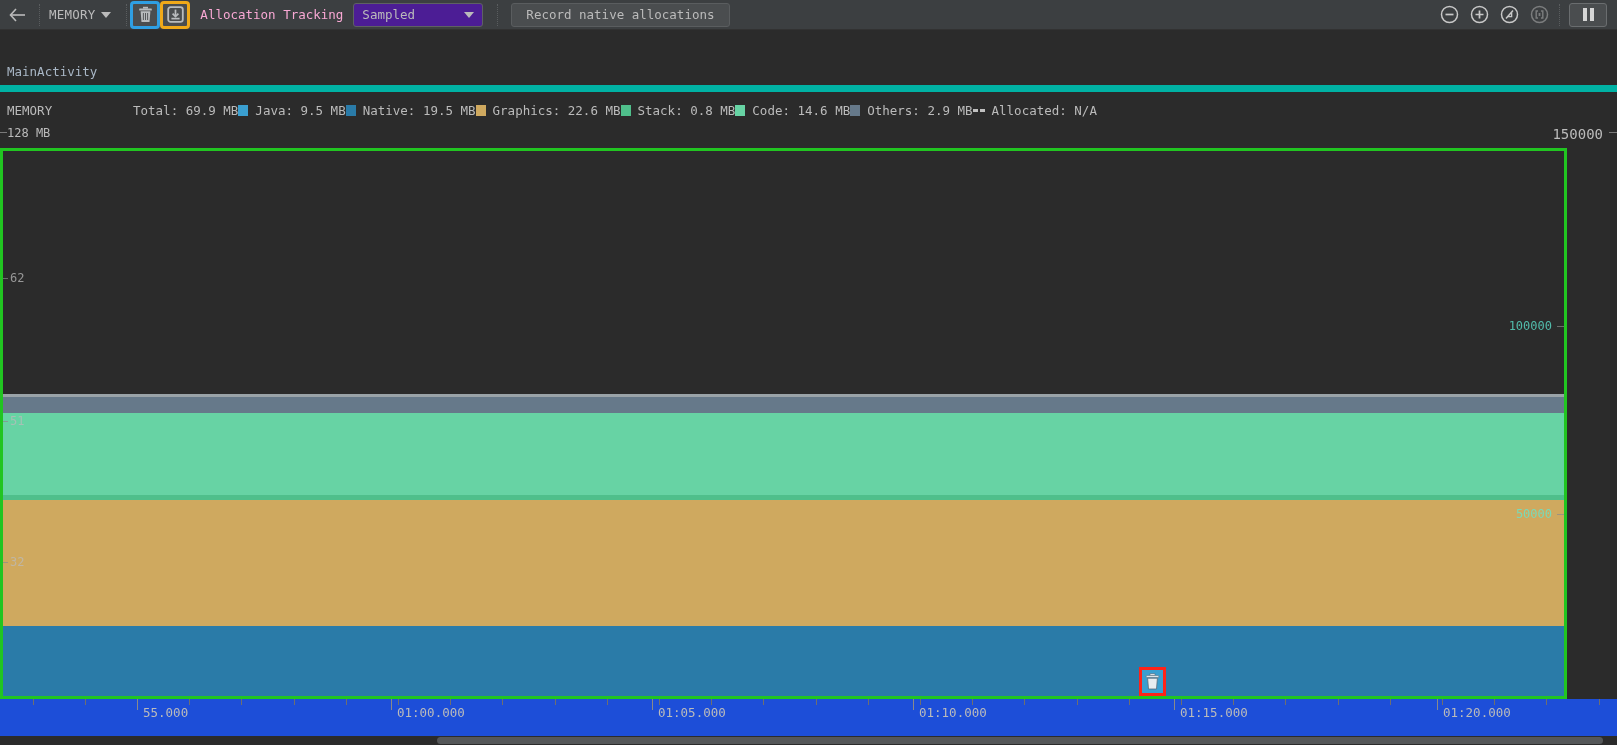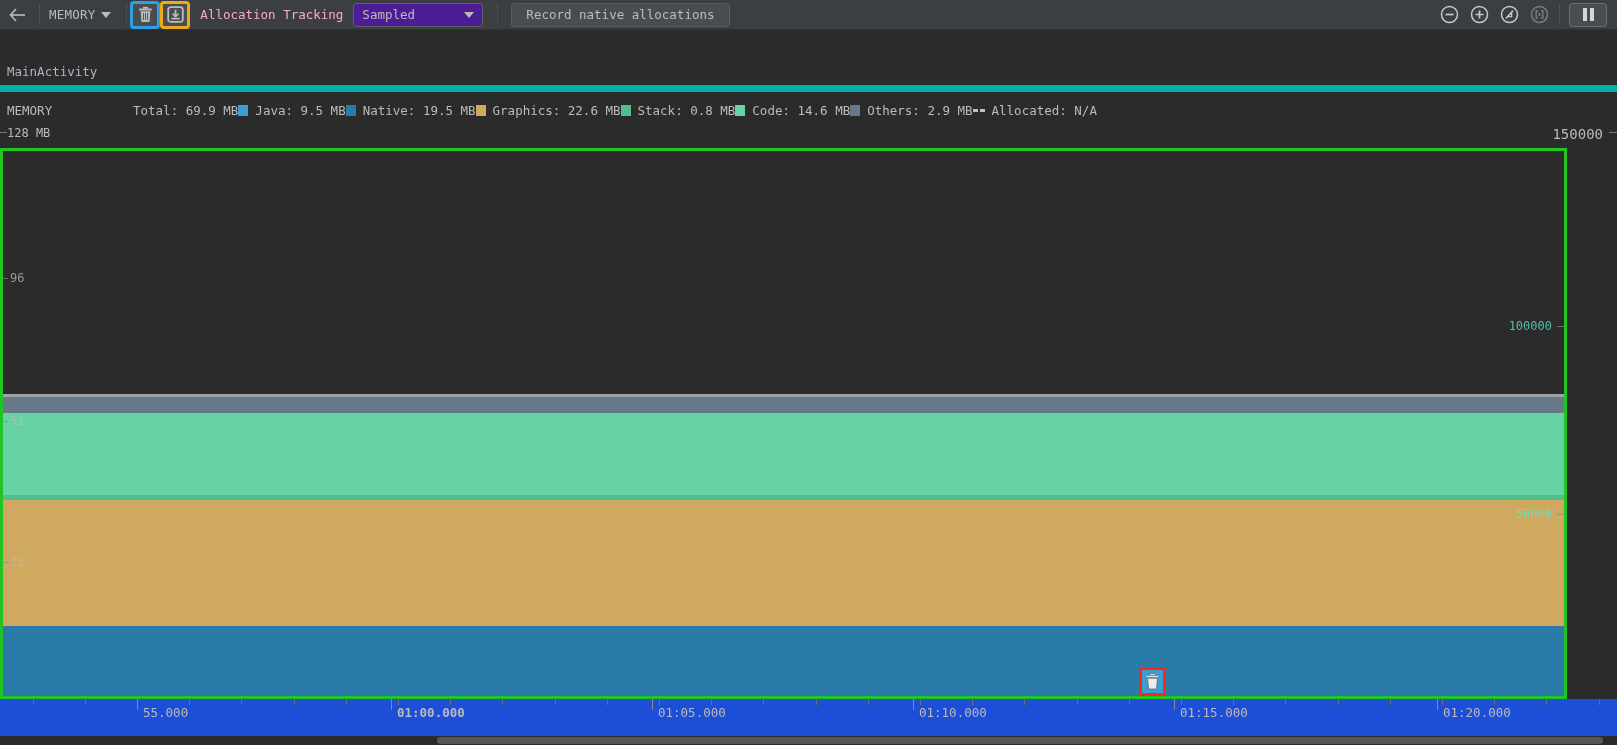--- a/index.html
+++ b/index.html
@@ -358,21 +358,21 @@
 <div id="chart-wrap">
   <div id="chart-plot">
 
   <div class="band" style="top: 243px; height: 3px; background: rgb(154, 163, 168);"></div>
       <div class="band" style="top: 246px; height: 16px; background: rgb(102, 121, 138);"></div>
       <div class="band" style="top: 262px; height: 82px; background: rgb(103, 211, 164);"></div>
       <div class="band" style="top: 344px; height: 5px; background: rgb(79, 191, 139);"></div>
       <div class="band" style="top: 349px; height: 126px; background: rgb(207, 169, 95);"></div>
       <div class="band" style="top: 475px; height: 109px; background: rgb(42, 123, 168);"></div>
       <div class="band" style="top: 584px; background: rgb(58, 159, 208);"></div>
-      <div class="ylab-left" style="top: 120px;">96</div>
+      <div class="ylab-left" style="top: 120px;">62</div>
       <div class="ytick-left" style="top: 127px;"></div>
       <div class="ylab-left" style="top: 263px;">51</div>
       <div class="ytick-left" style="top: 270px;"></div>
       <div class="ylab-left" style="top: 404px;">32</div>
       <div class="ytick-left" style="top: 411px;"></div>
       <div class="ylab-right" style="top: 168px;">100000</div>
       <div class="ytick-right" style="top: 175px;"></div>
       <div class="ylab-right" style="top: 356px;">50000</div>
       <div class="ytick-right" style="top: 363px;"></div>
     </div>
@@ -383,21 +383,21 @@
     <rect x="5" y="0.8" width="5" height="1.8" fill="#e8edf0" stroke="#5a6b78" stroke-width="0.6"></rect>
     <rect x="1.2" y="2.6" width="12.6" height="2" rx="0.4" fill="#e8edf0" stroke="#5a6b78" stroke-width="0.6"></rect>
     <path d="M2.6 5.2 H12.4 L11.5 16 H3.5 Z" fill="#e8edf0" stroke="#5a6b78" stroke-width="0.8"></path>
   </svg>
 </div>
 
 <div id="time-axis">
     <div class="t-tick major" style="left: 137px;"></div>
     <div class="t-lab" style="left: 143px;">55.000</div>
     <div class="t-tick major" style="left: 391px;"></div>
-    <div class="t-lab" style="left: 397px; font-weight: bold;">01:00.000</div>
+    <div class="t-lab" style="left: 397px;">01:00.000</div>
     <div class="t-tick major" style="left: 652px;"></div>
     <div class="t-lab" style="left: 658px;">01:05.000</div>
     <div class="t-tick major" style="left: 913px;"></div>
     <div class="t-lab" style="left: 919px;">01:10.000</div>
     <div class="t-tick major" style="left: 1174px;"></div>
     <div class="t-lab" style="left: 1180px;">01:15.000</div>
     <div class="t-tick major" style="left: 1437px;"></div>
     <div class="t-lab" style="left: 1443px;">01:20.000</div>
     <div class="t-tick" style="left: 33px;"></div>
     <div class="t-tick" style="left: 85px;"></div>

